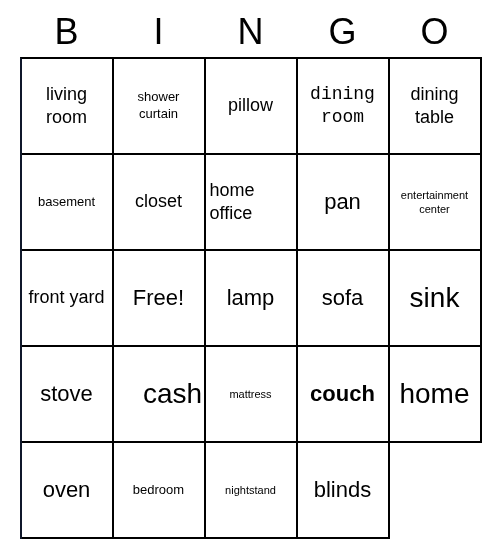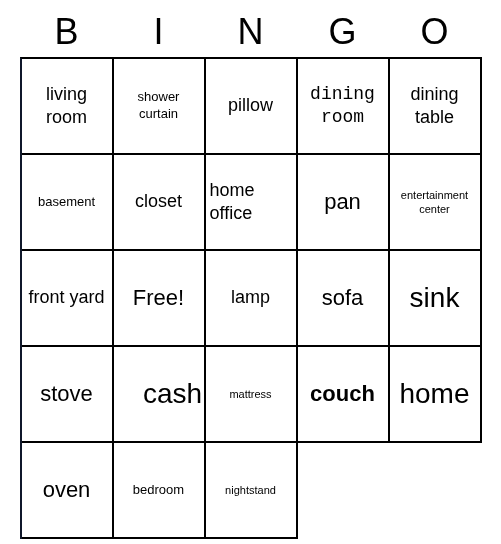--- a/index.html
+++ b/index.html
@@ -96,21 +96,21 @@
     <div class="bingo-cell">
       <span style="font-size: 11px; text-align: center; line-height: 1.3;">entertainment center</span>
     </div>
     <div class="bingo-cell">
       <span style="font-size: 18px; text-align: center; line-height: 1.3;">front yard</span>
     </div>
     <div class="bingo-cell">
       <span style="font-size: 22px; text-align: center; line-height: 1.3;">Free!</span>
     </div>
     <div class="bingo-cell">
-      <span style="font-size: 18px; text-align: right; line-height: 1.3;">lamp</span>
+      <span style="font-size: 22px; text-align: right; line-height: 1.3;">lamp</span>
     </div>
     <div class="bingo-cell">
       <span style="font-size: 22px; text-align: center; line-height: 1.3;">sofa</span>
     </div>
     <div class="bingo-cell">
       <span style="font-size: 28px; text-align: center; line-height: 1.3;">sink</span>
     </div>
     <div class="bingo-cell">
       <span style="font-size: 22px; text-align: center; line-height: 1.3;">stove</span>
     </div>
@@ -128,13 +128,16 @@
     </div>
     <div class="bingo-cell">
       <span style="font-size: 22px; text-align: center; line-height: 1.3;">oven</span>
     </div>
     <div class="bingo-cell">
       <span style="font-size: 13px; text-align: center; line-height: 1.3;">bedroom</span>
     </div>
     <div class="bingo-cell">
       <span style="font-size: 11px; text-align: center; line-height: 1.3;">nightstand</span>
     </div>
+    <div class="bingo-cell">
+      <span style="font-size: 22px; text-align: center; line-height: 1.3;">blinds</span>
+    </div>
   </div>
 
 </body></html>

